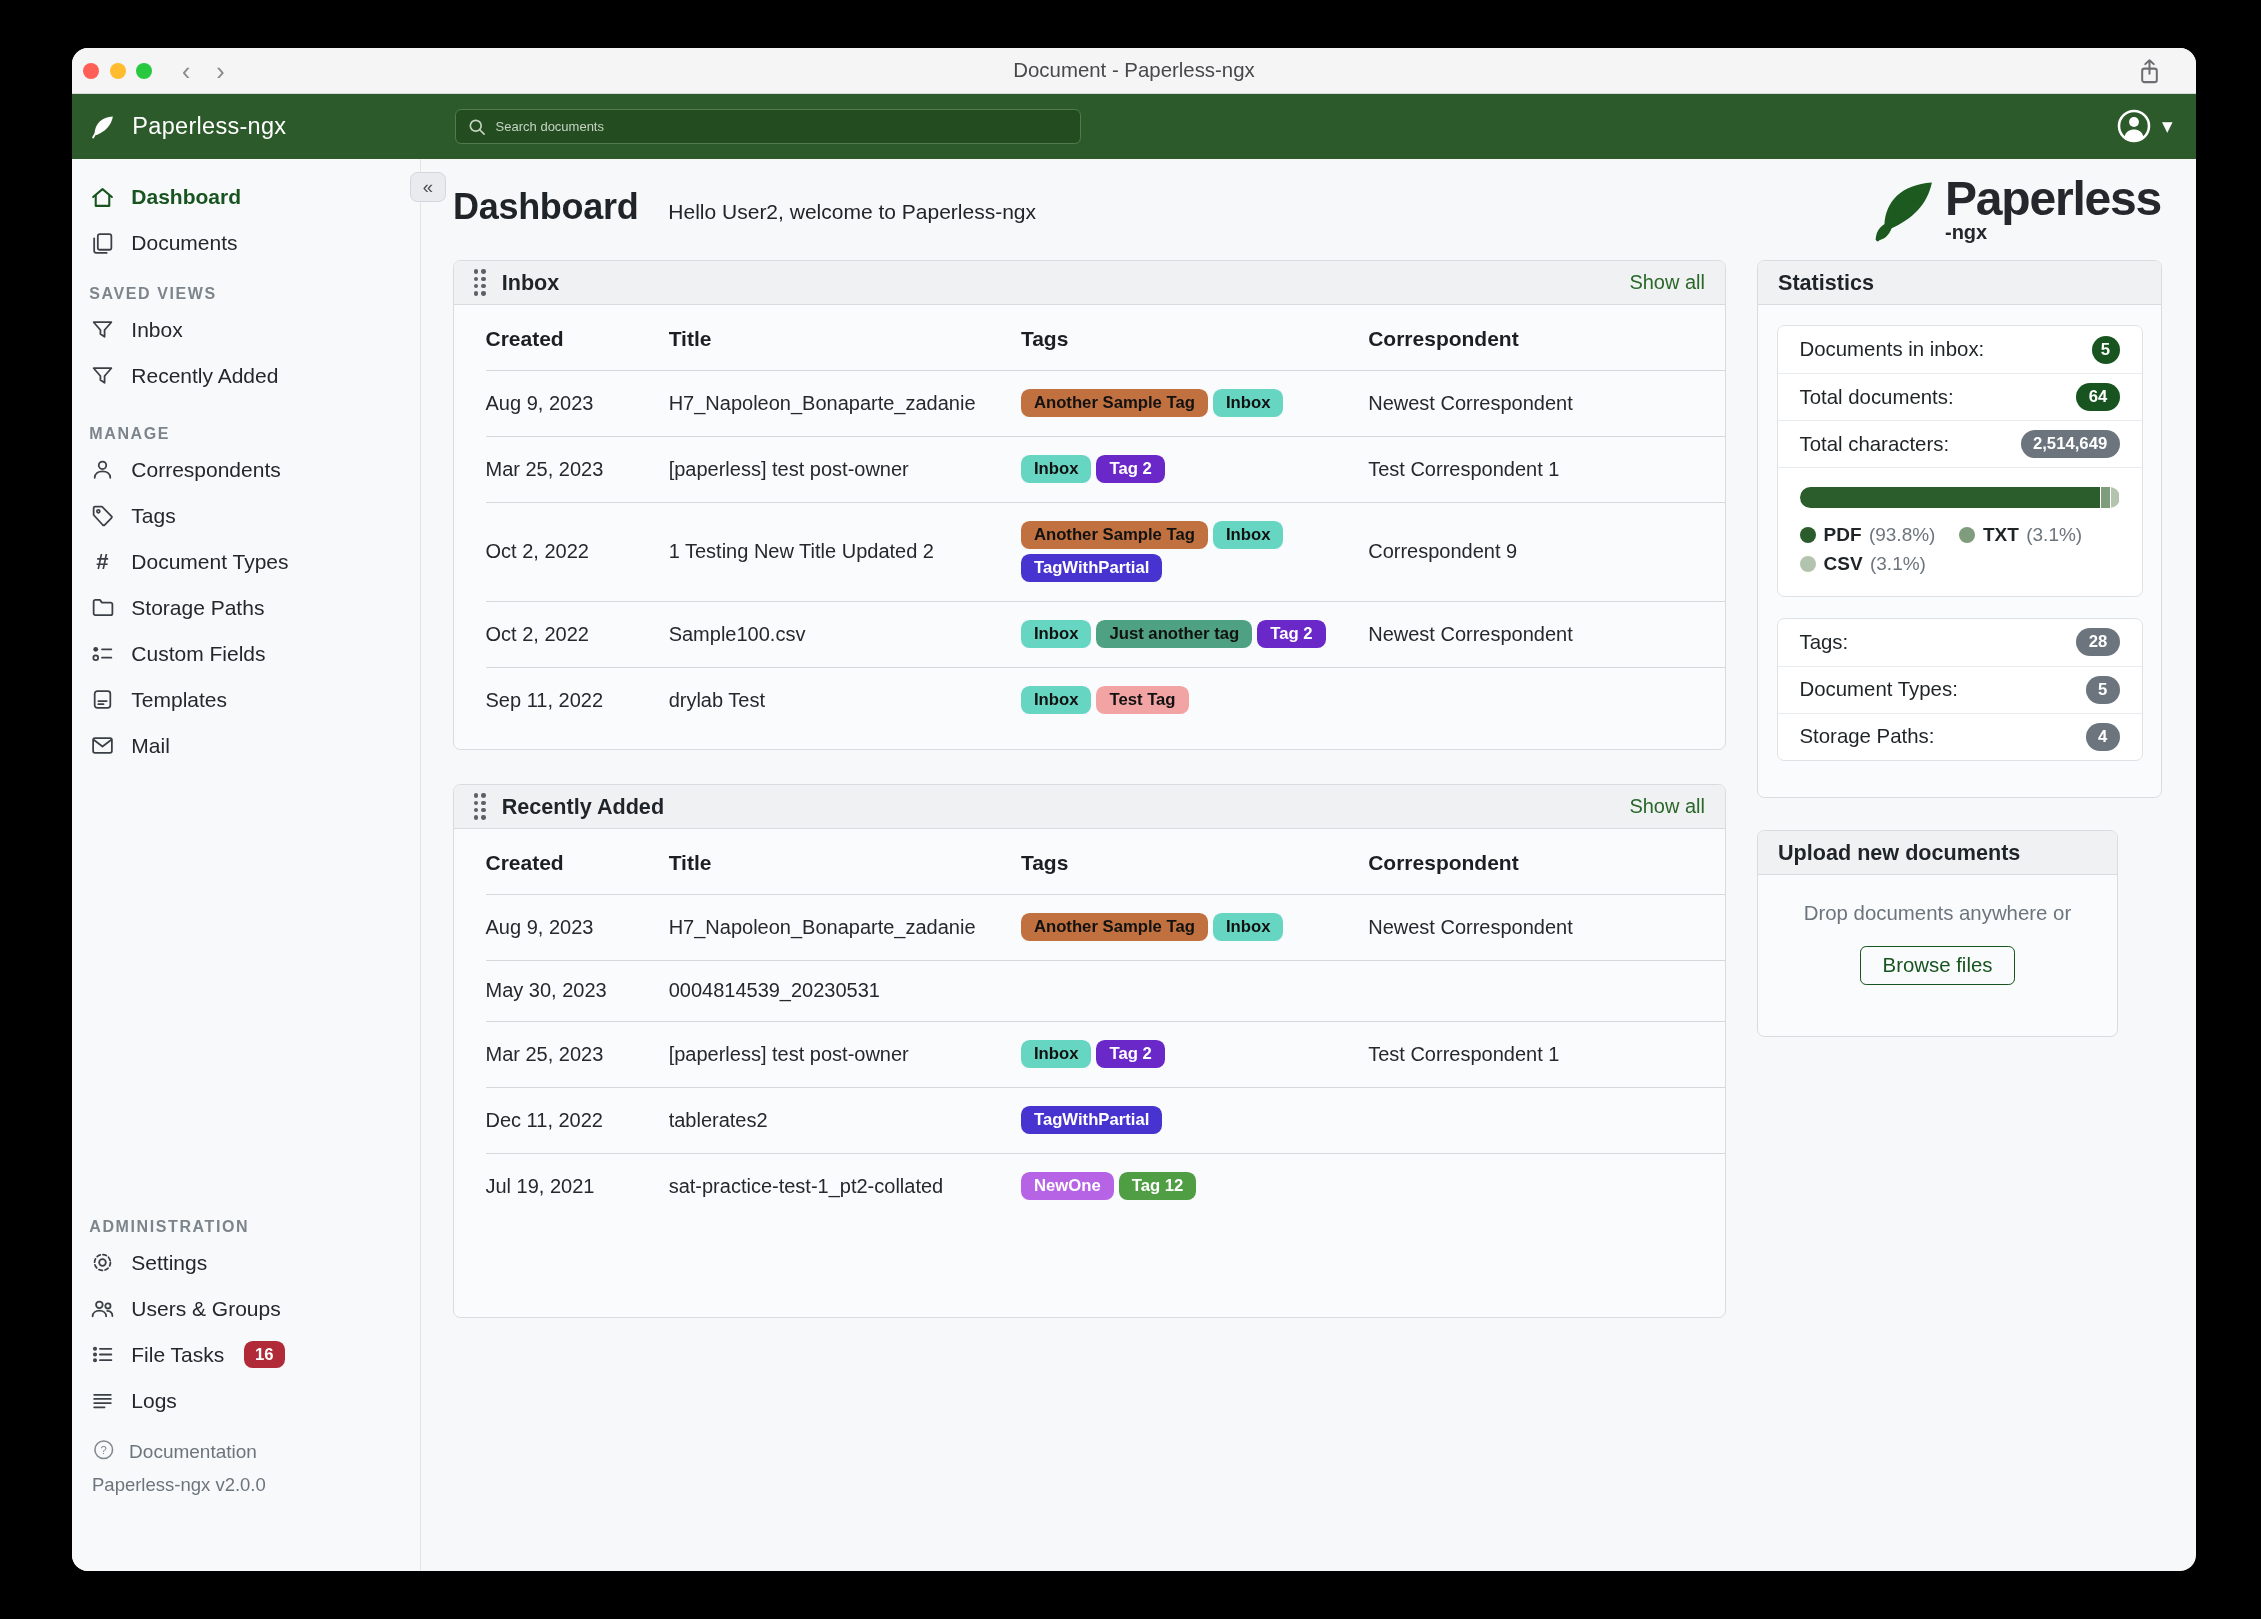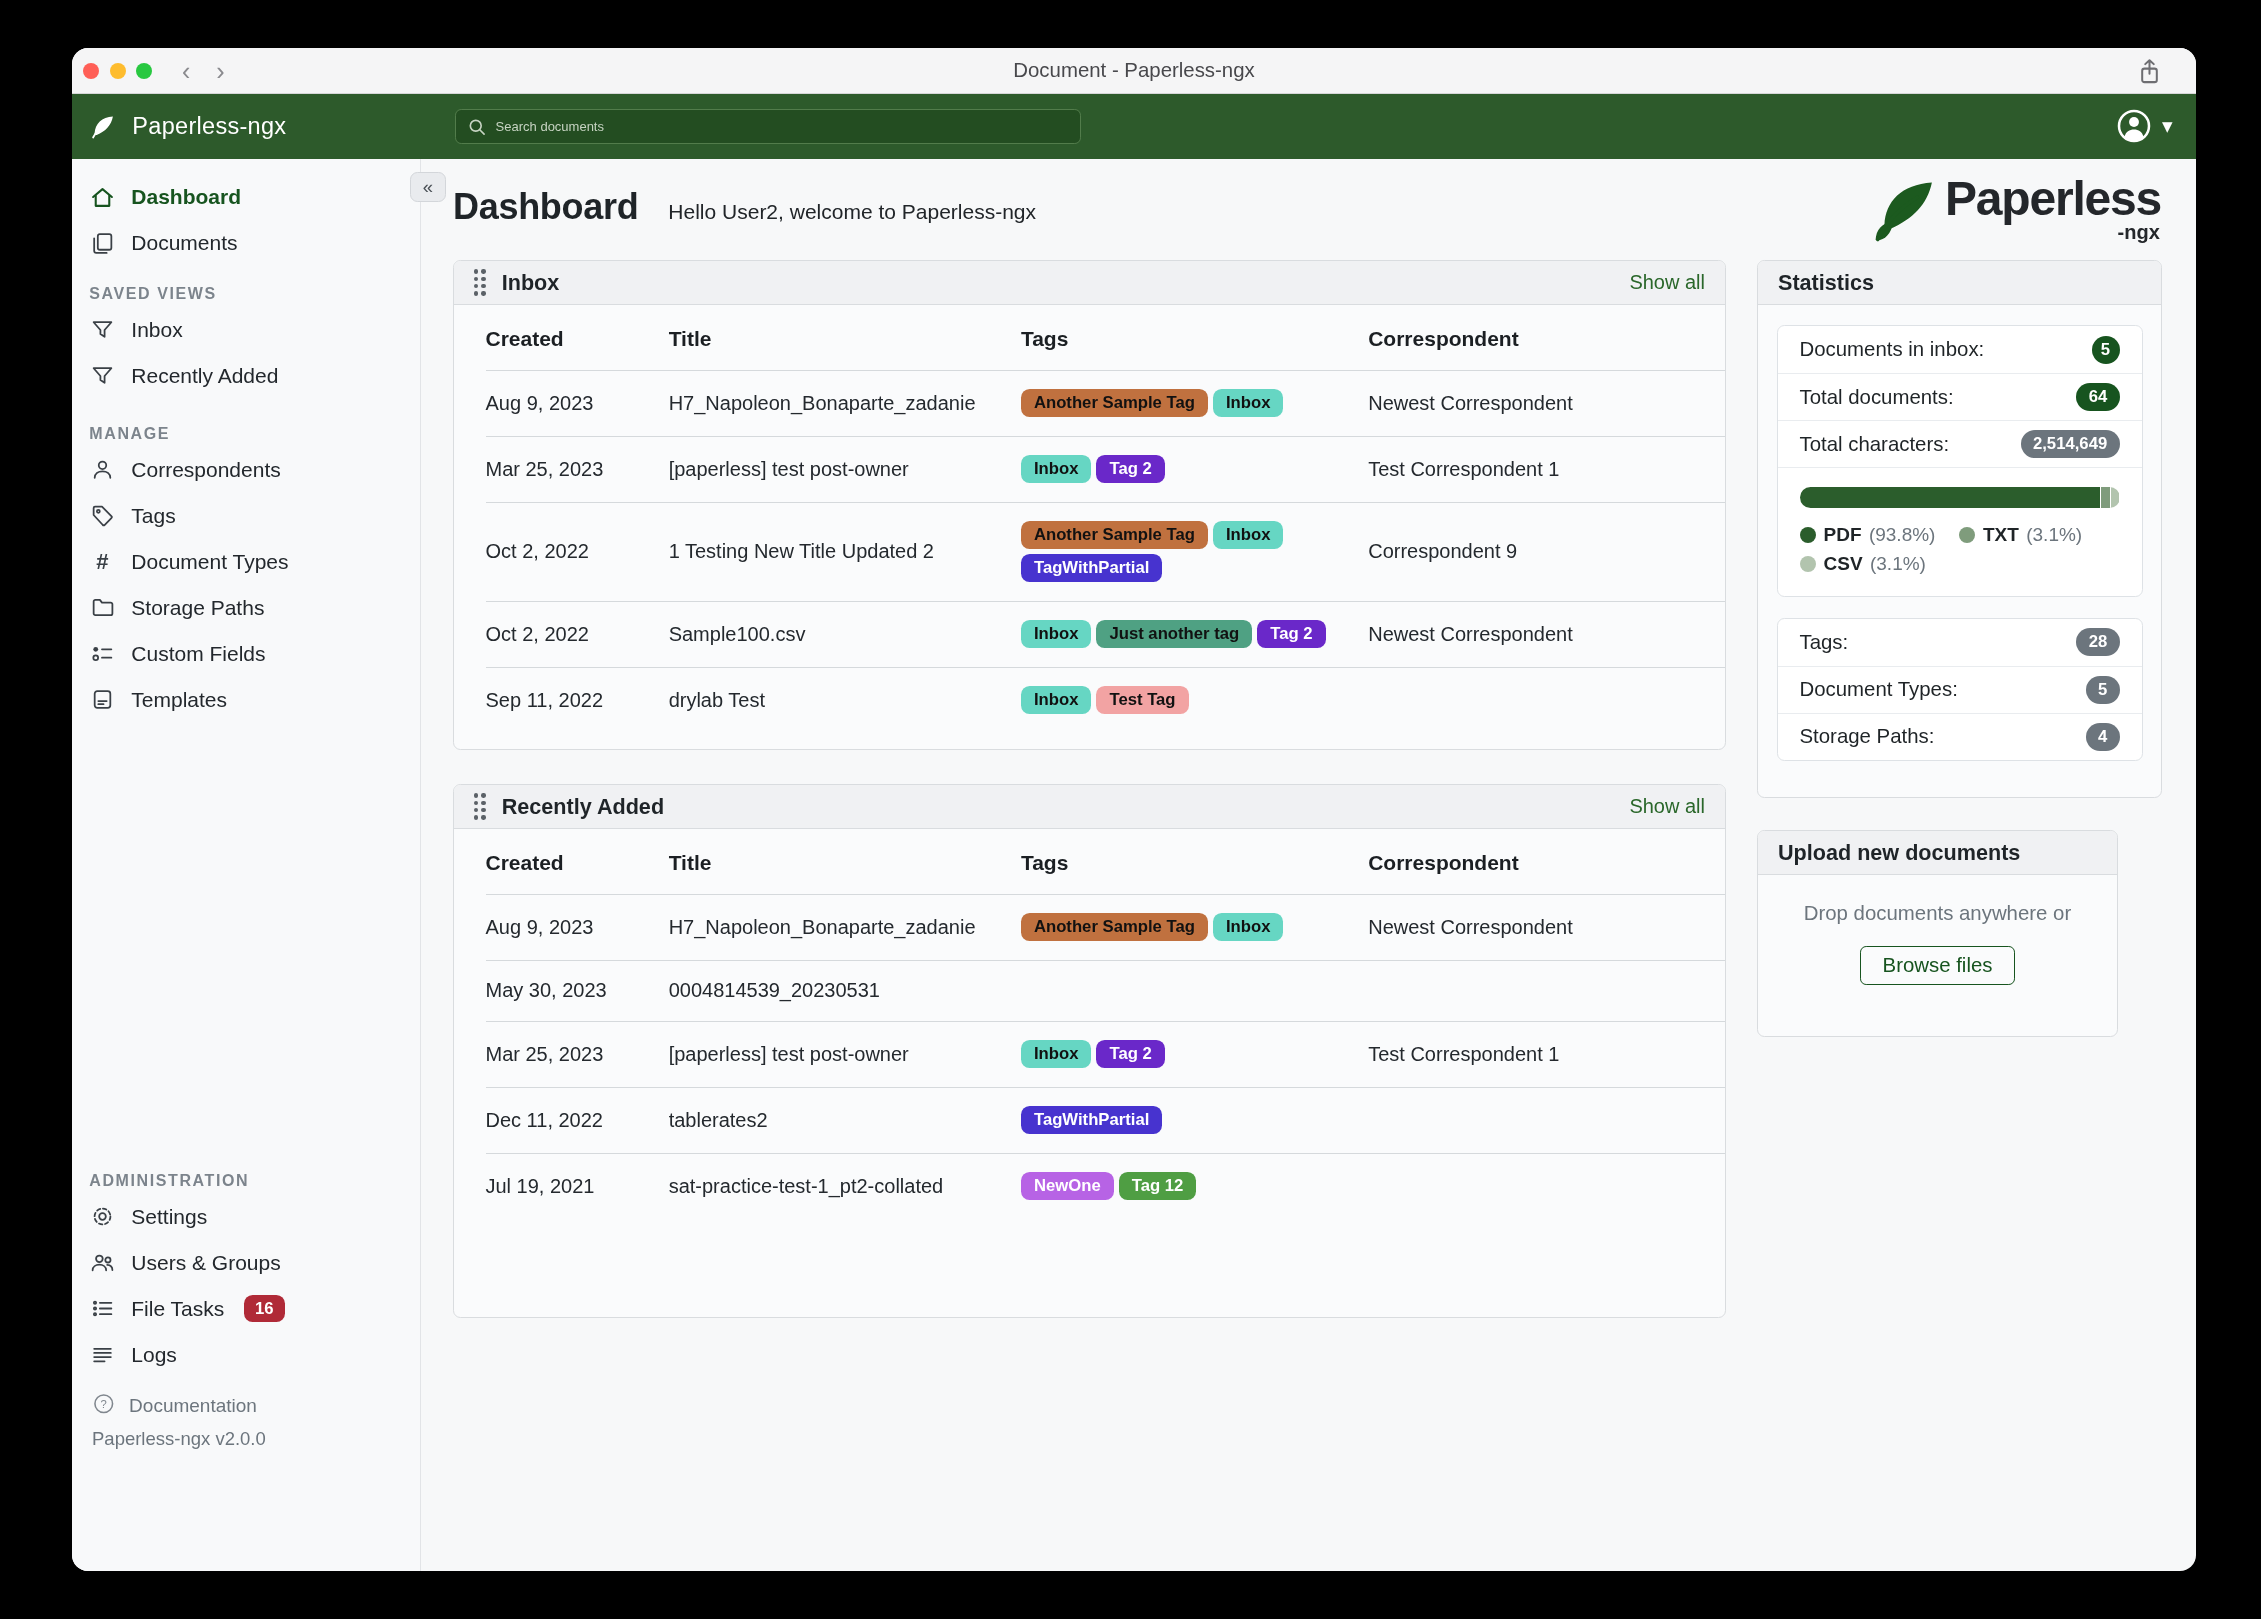--- a/index.html
+++ b/index.html
@@ -63,21 +63,21 @@
     background:#e9ebee; border:1.2px solid #d3d6da; border-radius:7.4px; z-index:5;
     display:flex; align-items:center; justify-content:center;
     font-size:18.5px; color:#4a5056; }
 
   .content { position:absolute; left:349px; top:0; right:0; bottom:0; }
   .page-head { position:absolute; left:32px; top:27px; display:flex; align-items:baseline; gap:30px; }
   .page-title { font-size:36px; font-weight:600; color:#1f2428; letter-spacing:-0.3px; }
   .page-greeting { font-size:21px; color:#212529; }
 
   .logo { position:absolute; top:16px; right:35px; display:flex; align-items:flex-start; gap:3.7px; }
-  .logo-text { display:flex; flex-direction:column; align-items:flex-end; }
+  .logo-text { display:flex; flex-direction:column; align-items:flex-start; }
   .logo-word { font-size:48px; font-weight:800; color:#24272b; letter-spacing:-1.2px; line-height:1; }
   .logo-suffix { font-size:20px; font-weight:700; color:#24272b; margin-top:-2.5px; margin-right:1.2px; }
 
   
   .card { position:absolute; background:#fafbfc; border:1.2px solid #d9dcdf; border-radius:7.4px; overflow:hidden; }
   .card-h { height:44px; background:#f0f1f3; border-bottom:1.2px solid #d9dcdf;
     display:flex; align-items:center; padding:0 20px; gap:16px; }
   .drag { display:grid; grid-template-columns:repeat(2,4.3px); grid-auto-rows:4.3px; gap:3.1px; }
   .drag i { background:#5b6167; border-radius:50%; }
   .card-title { font-size:21.6px; font-weight:600; color:#1f2428; }
@@ -261,20 +261,29 @@
         <span>Custom Fields</span>
       </div>
       <div class="s-item">
         <span class="ic">
           <svg viewBox="0 0 24 24">
               <rect x="4.5" y="4" width="15" height="16" rx="2.5"></rect>
               <path d="M8 13.5 h8 M8 16.5 h5"></path>
             </svg>
         </span>
         <span>Templates</span>
+      </div>
+      <div class="s-item">
+        <span class="ic">
+          <svg viewBox="0 0 24 24">
+              <rect x="3" y="5" width="18" height="14" rx="1.8"></rect>
+              <path d="M3.5 6.5 L12 13 l8.5-6.5"></path>
+            </svg>
+        </span>
+        <span>Mail</span>
       </div>
 
       <div class="s-section mt-admin">ADMINISTRATION</div>
       <div class="s-item">
         <span class="ic">
           <svg viewBox="0 0 24 24">
               <circle cx="12" cy="12" r="3.2"></circle>
               <circle cx="12" cy="12" r="7.6" stroke-dasharray="3.4 2.6"></circle>
             </svg>
         </span>

